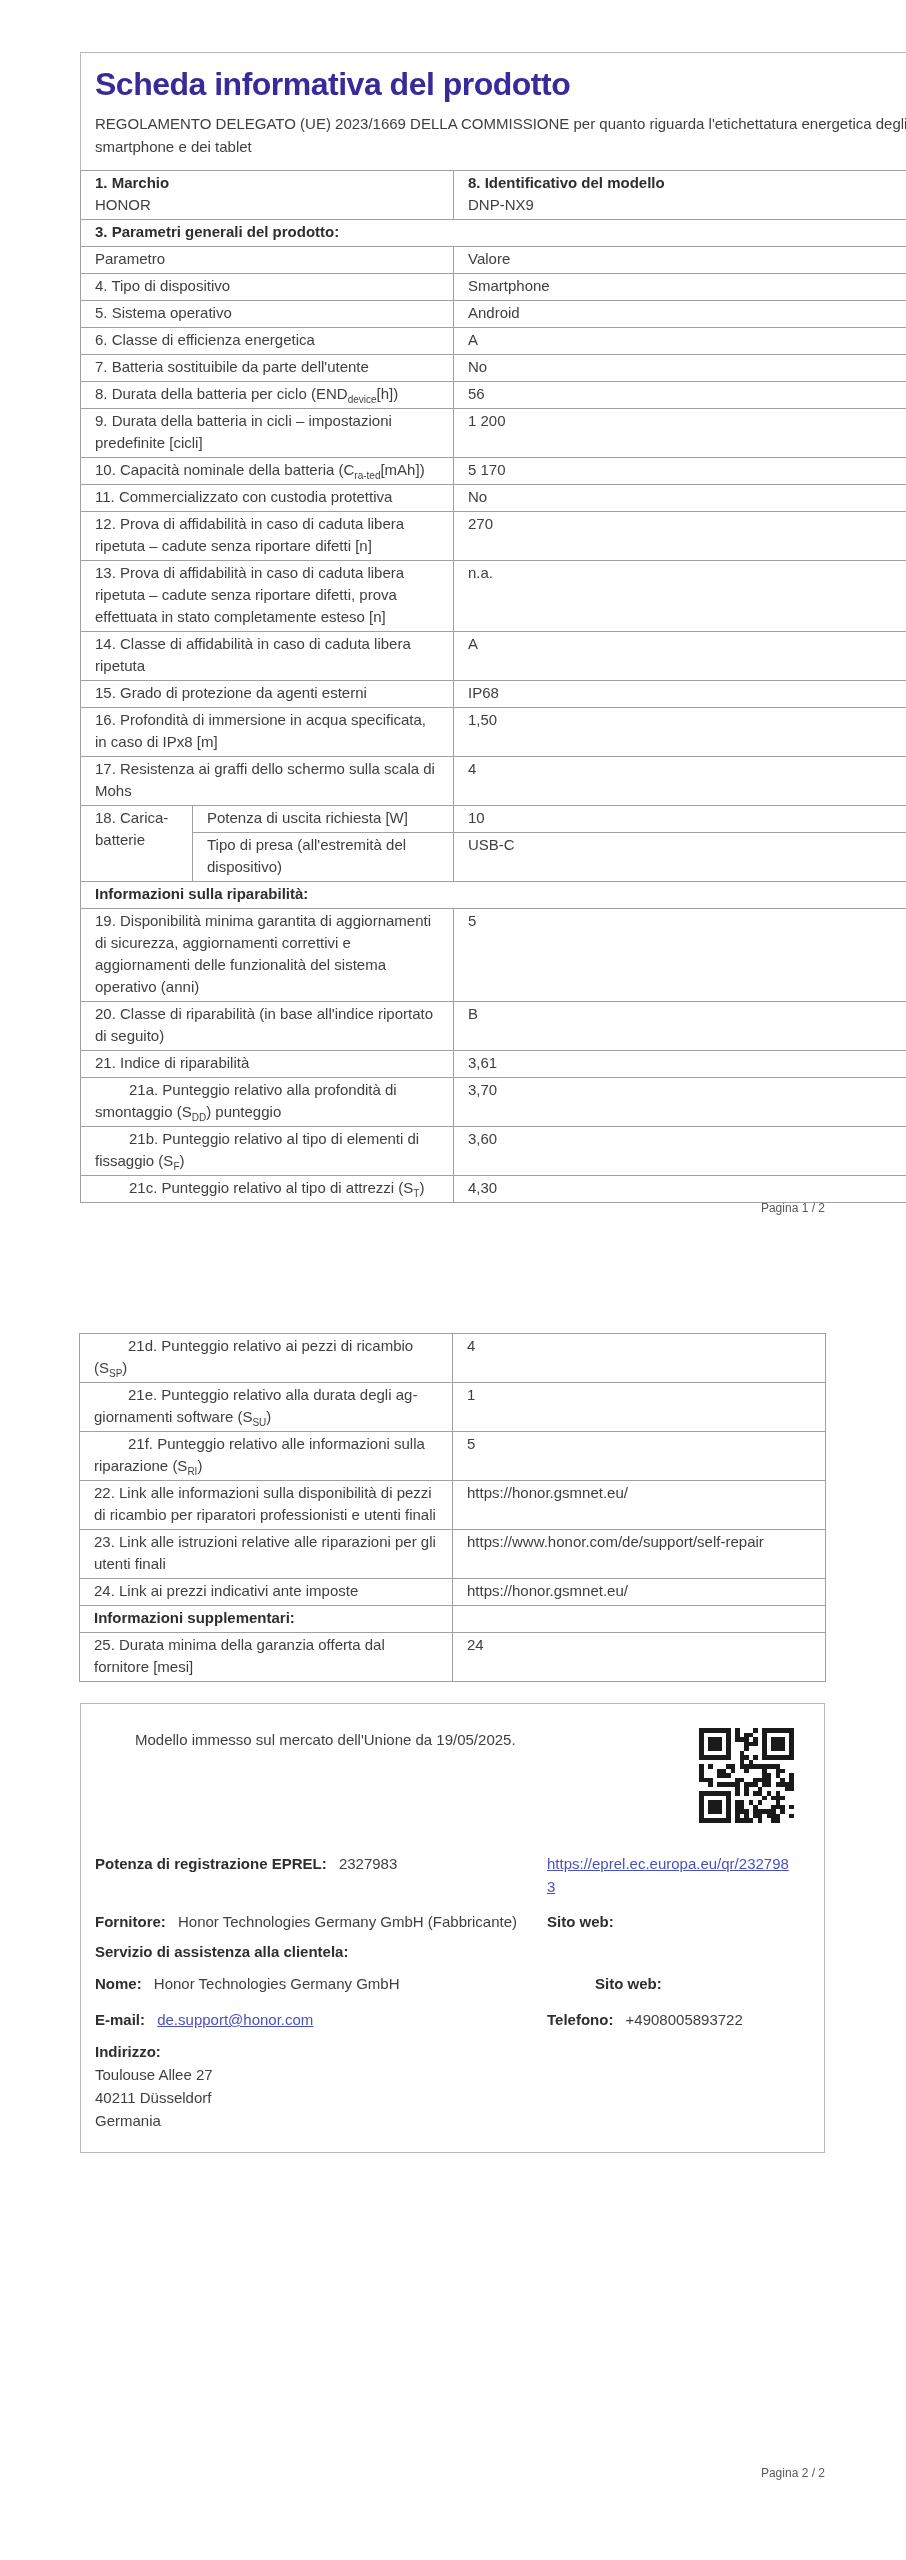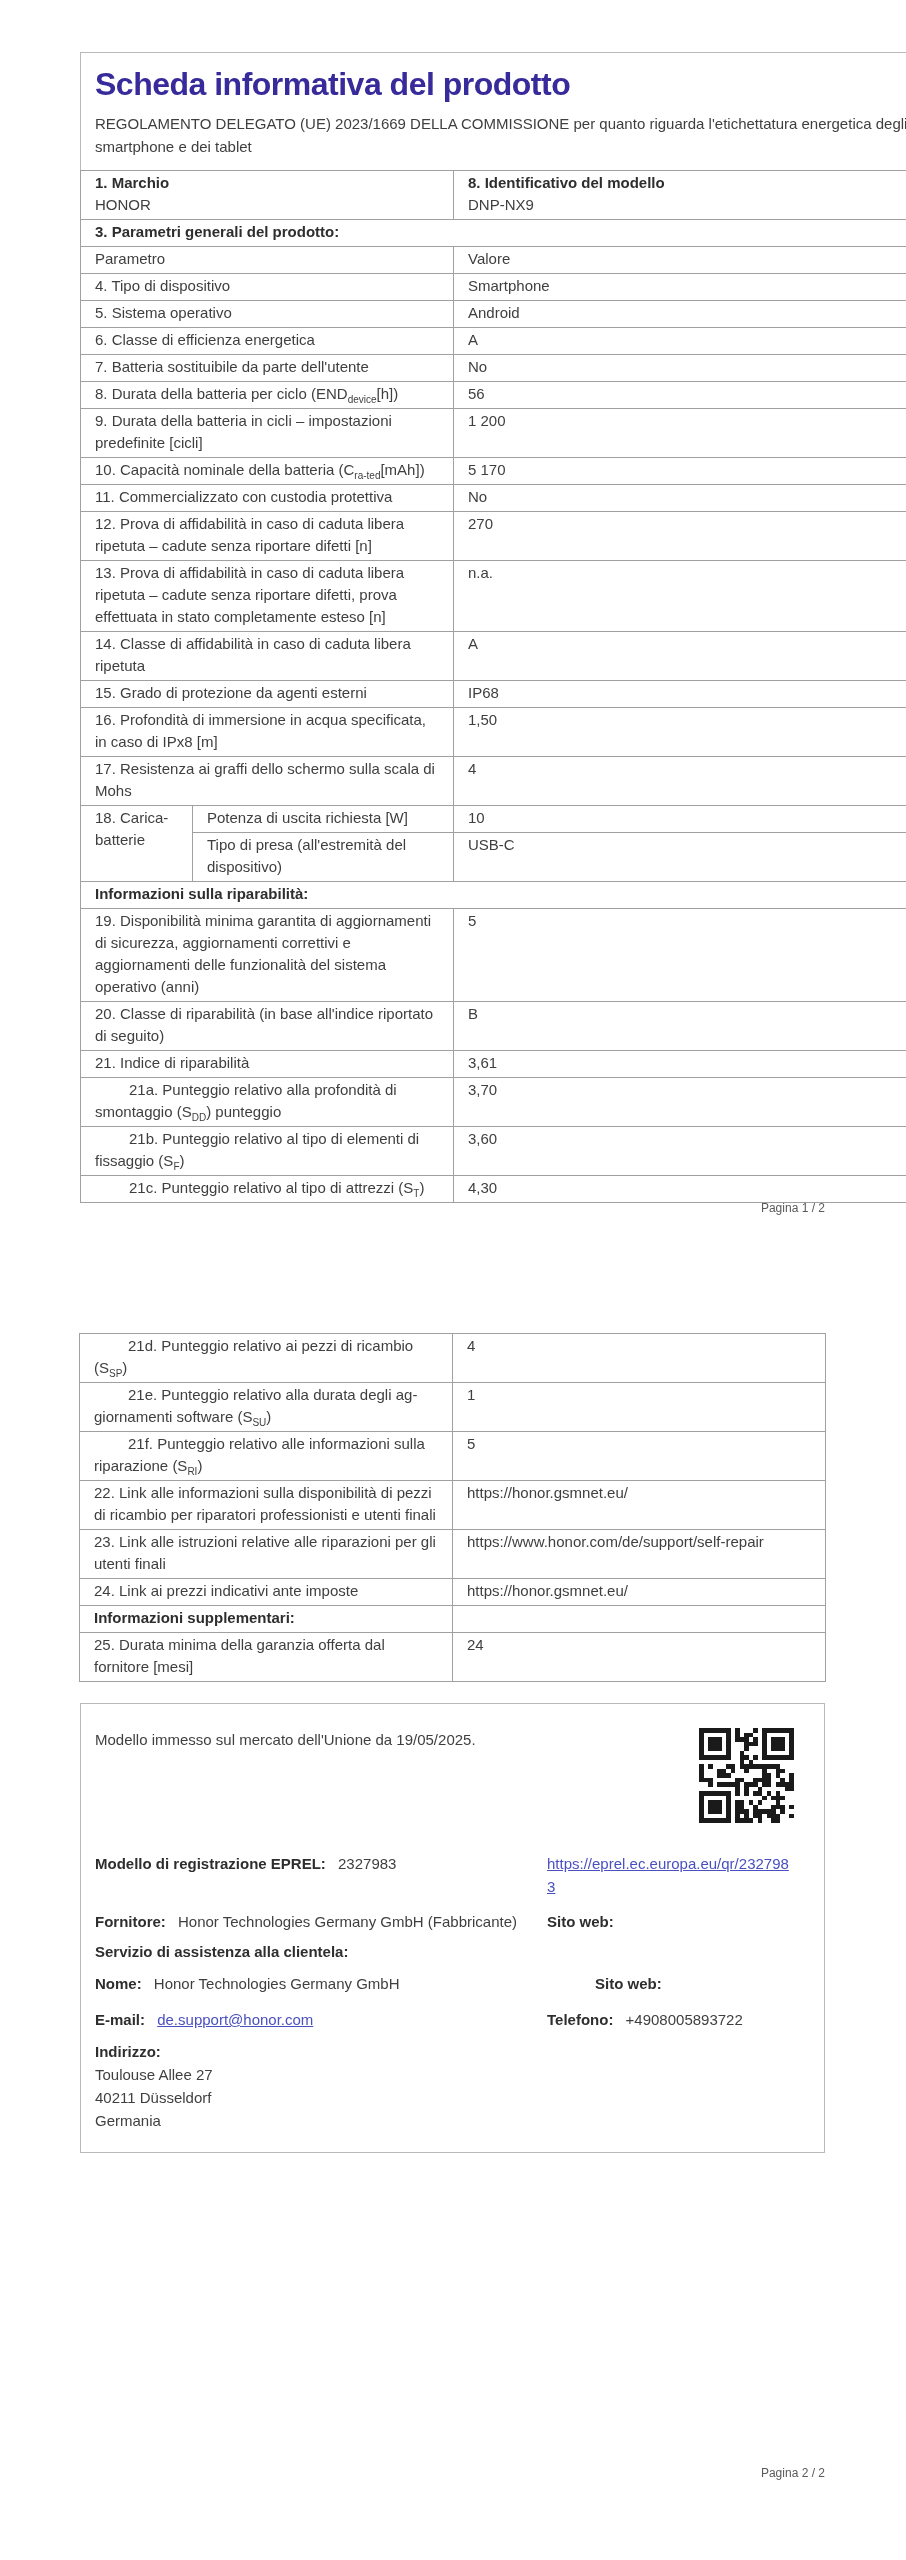--- a/index.html
+++ b/index.html
@@ -35,21 +35,21 @@
   td.clabel{padding-right:6px;}
   sub{font-size:10px;line-height:0;}
   .t2{position:absolute;top:1333px;left:0;width:745px;margin:0;padding-left:14px;}
   .pgfooter{position:absolute;right:0;font-size:12px;color:var(--footer);}
   .f1{top:1201px;}
   .f2{top:2466px;}
   .box2{position:absolute;top:1703px;left:0;width:745px;min-height:450px;padding:24px 14px 14px 14px;font-size:15px;line-height:23px;}
   .srow{display:flex;align-items:flex-start;}
   .sl{width:452px;padding-right:10px;}
   .sr{flex:1;}
-  .row-market{min-height:124px;}
+  .row-market{min-height:124px;margin-left:40px;}
   .row-eprel{margin-bottom:12px;}
   .row-fornitore{margin-bottom:7px;}
   .row-servizio{margin-bottom:9px;}
   .row-nome{margin-bottom:13px;gap:48px;}
   .row-email{margin-bottom:9px;}
   .lbl{font-weight:bold;color:var(--bold);margin-right:8px;}
   a.doc-link{color:var(--link-color);text-decoration:underline;}
   .eprel-link{word-break:break-all;display:inline-block;max-width:250px;}
   .qr-wrap{display:flex;justify-content:flex-end;padding-right:16px;}
 </style>
@@ -363,21 +363,21 @@
               <rect x="15" y="1" width="5" height="5" fill="#ffffff"></rect>
               <rect x="16" y="2" width="3" height="3" fill="#1a1a1a"></rect>
               <rect x="0" y="14" width="7" height="7" fill="#1a1a1a"></rect>
               <rect x="1" y="15" width="5" height="5" fill="#ffffff"></rect>
               <rect x="2" y="16" width="3" height="3" fill="#1a1a1a"></rect>
             </svg></span>
       </div>
     </div>
     <div class="srow row-eprel">
       <div class="sl">
-        <span class="lbl">Modello di registrazione EPREL:</span>
+        <span class="lbl">Potenza di registrazione EPREL:</span>
         <span>2327983</span>
       </div>
       <div class="sr">
         <a class="doc-link eprel-link" href="#">https://eprel.ec.europa.eu/qr/2327983</a>
       </div>
     </div>
     <div class="srow row-fornitore">
       <div class="sl">
         <span class="lbl">Fornitore:</span>
         <span>Honor Technologies Germany GmbH (Fabbricante)</span>

